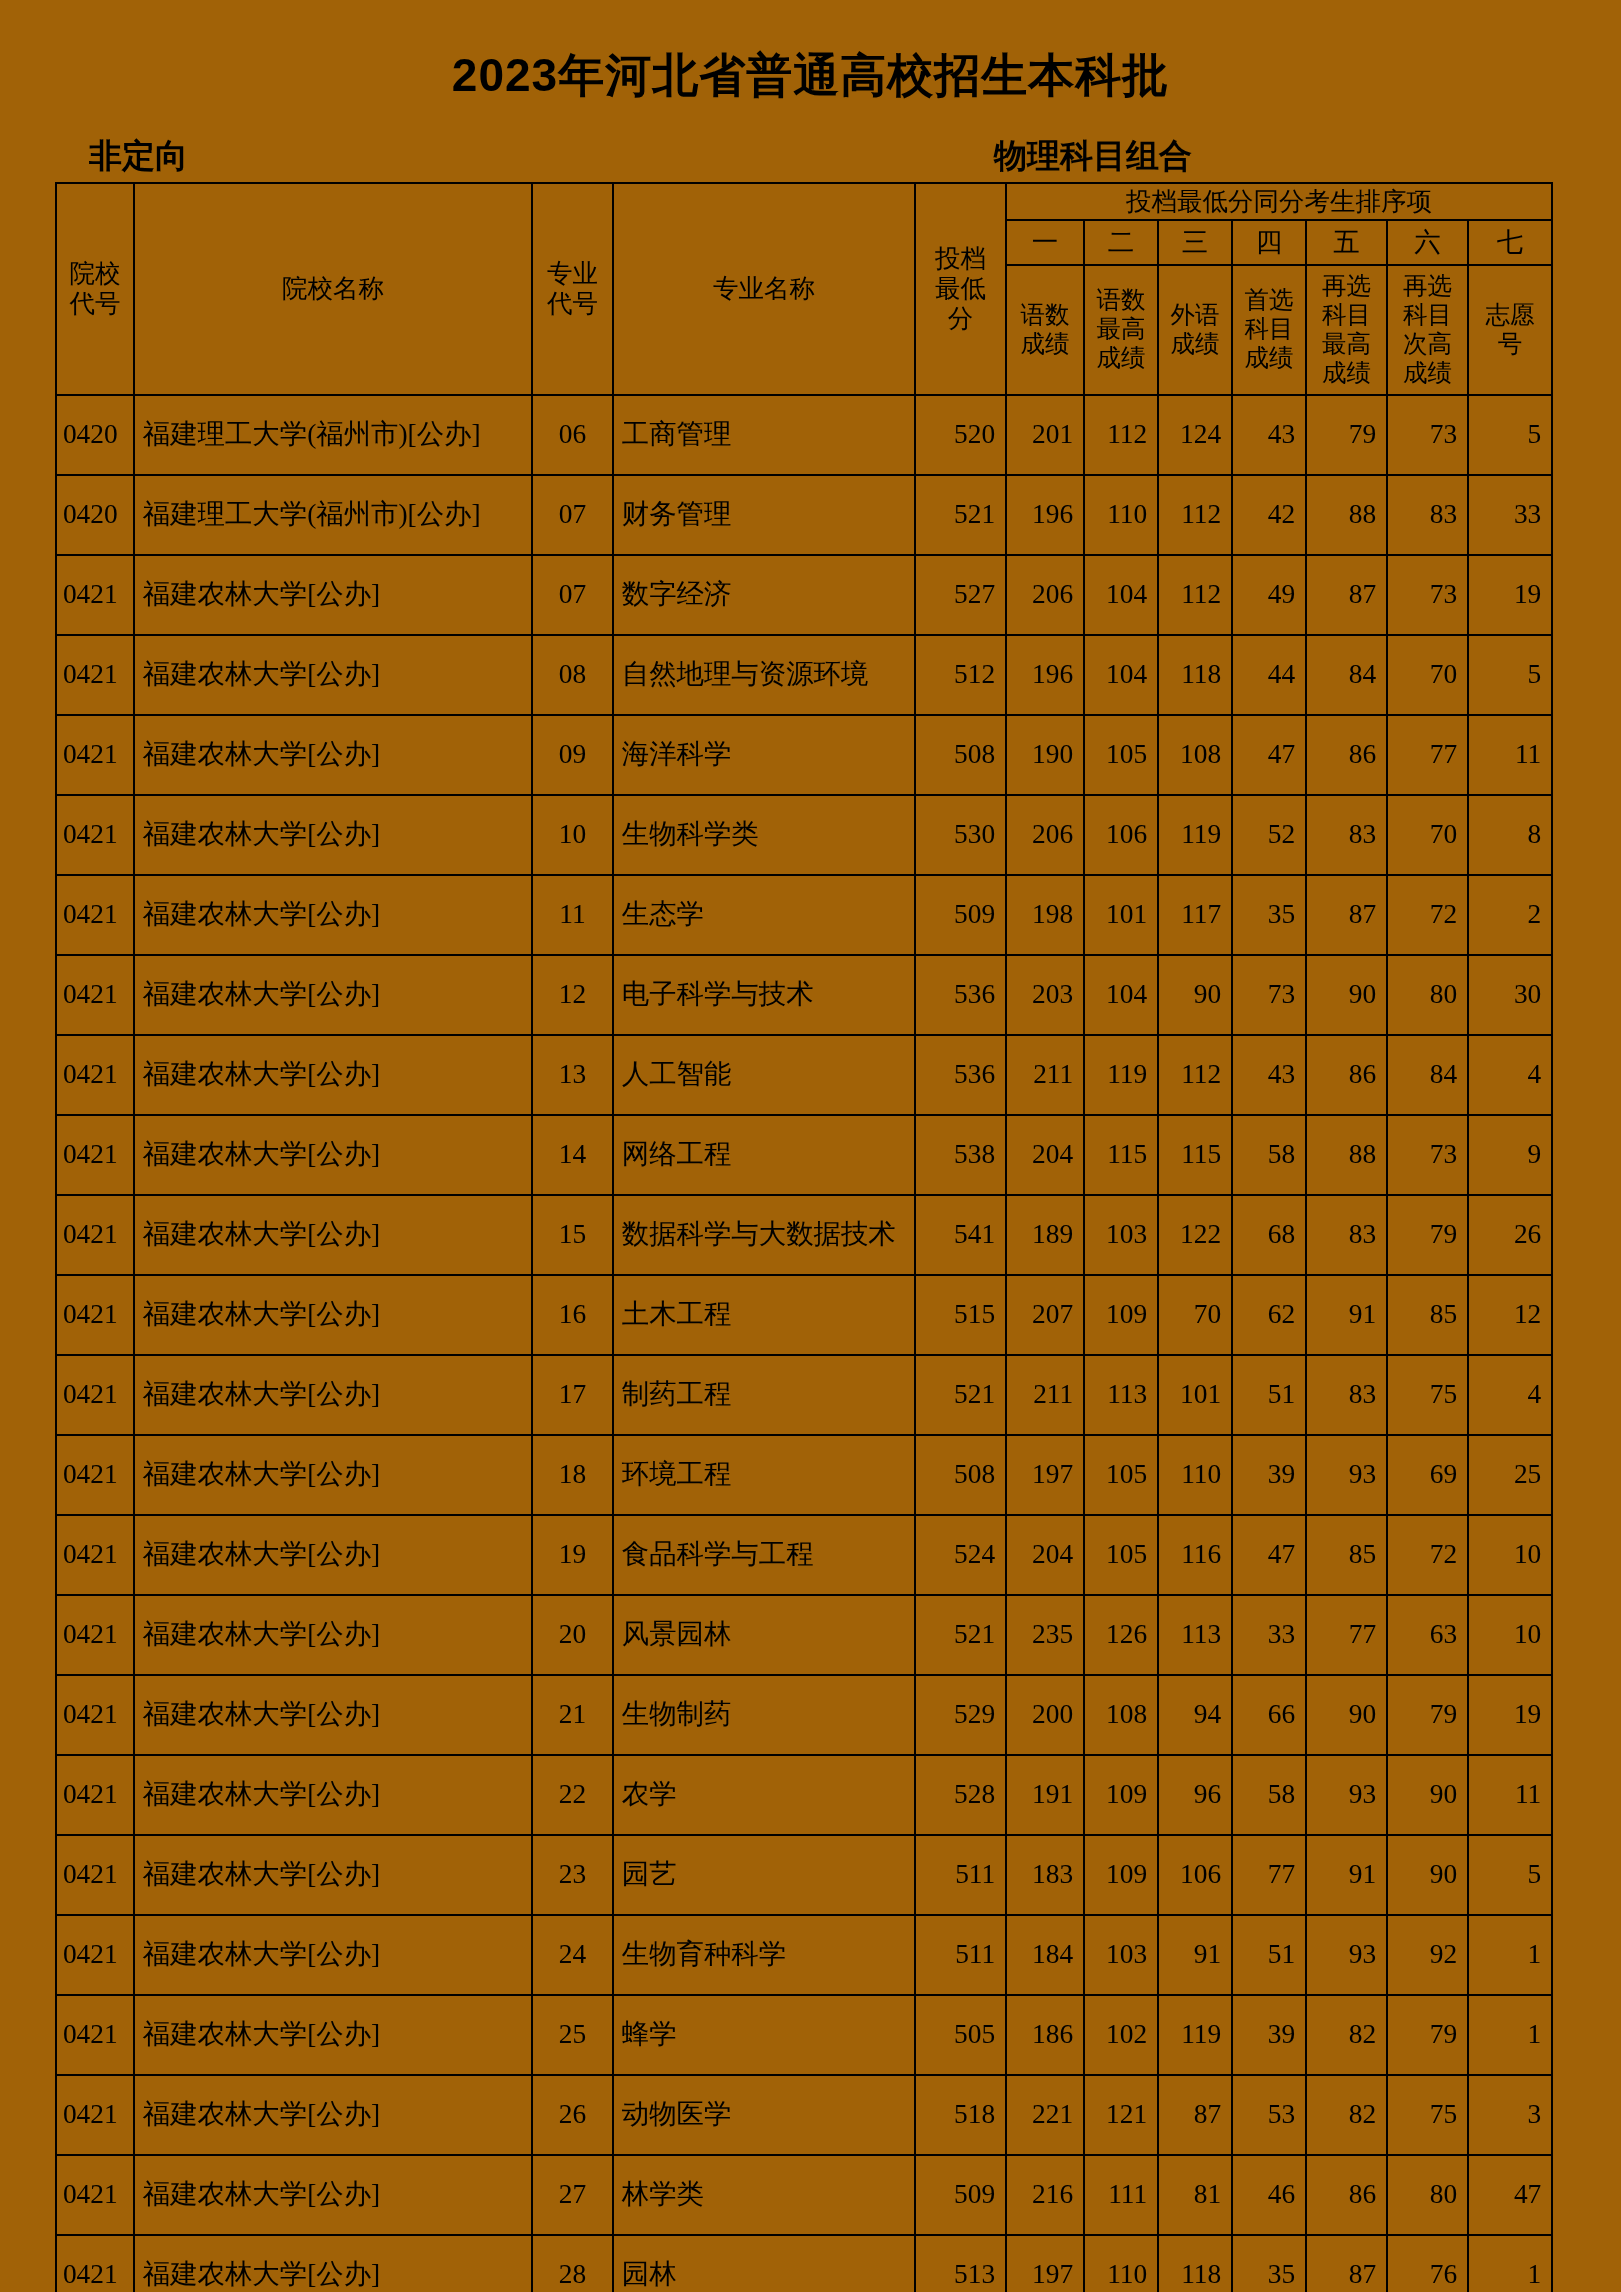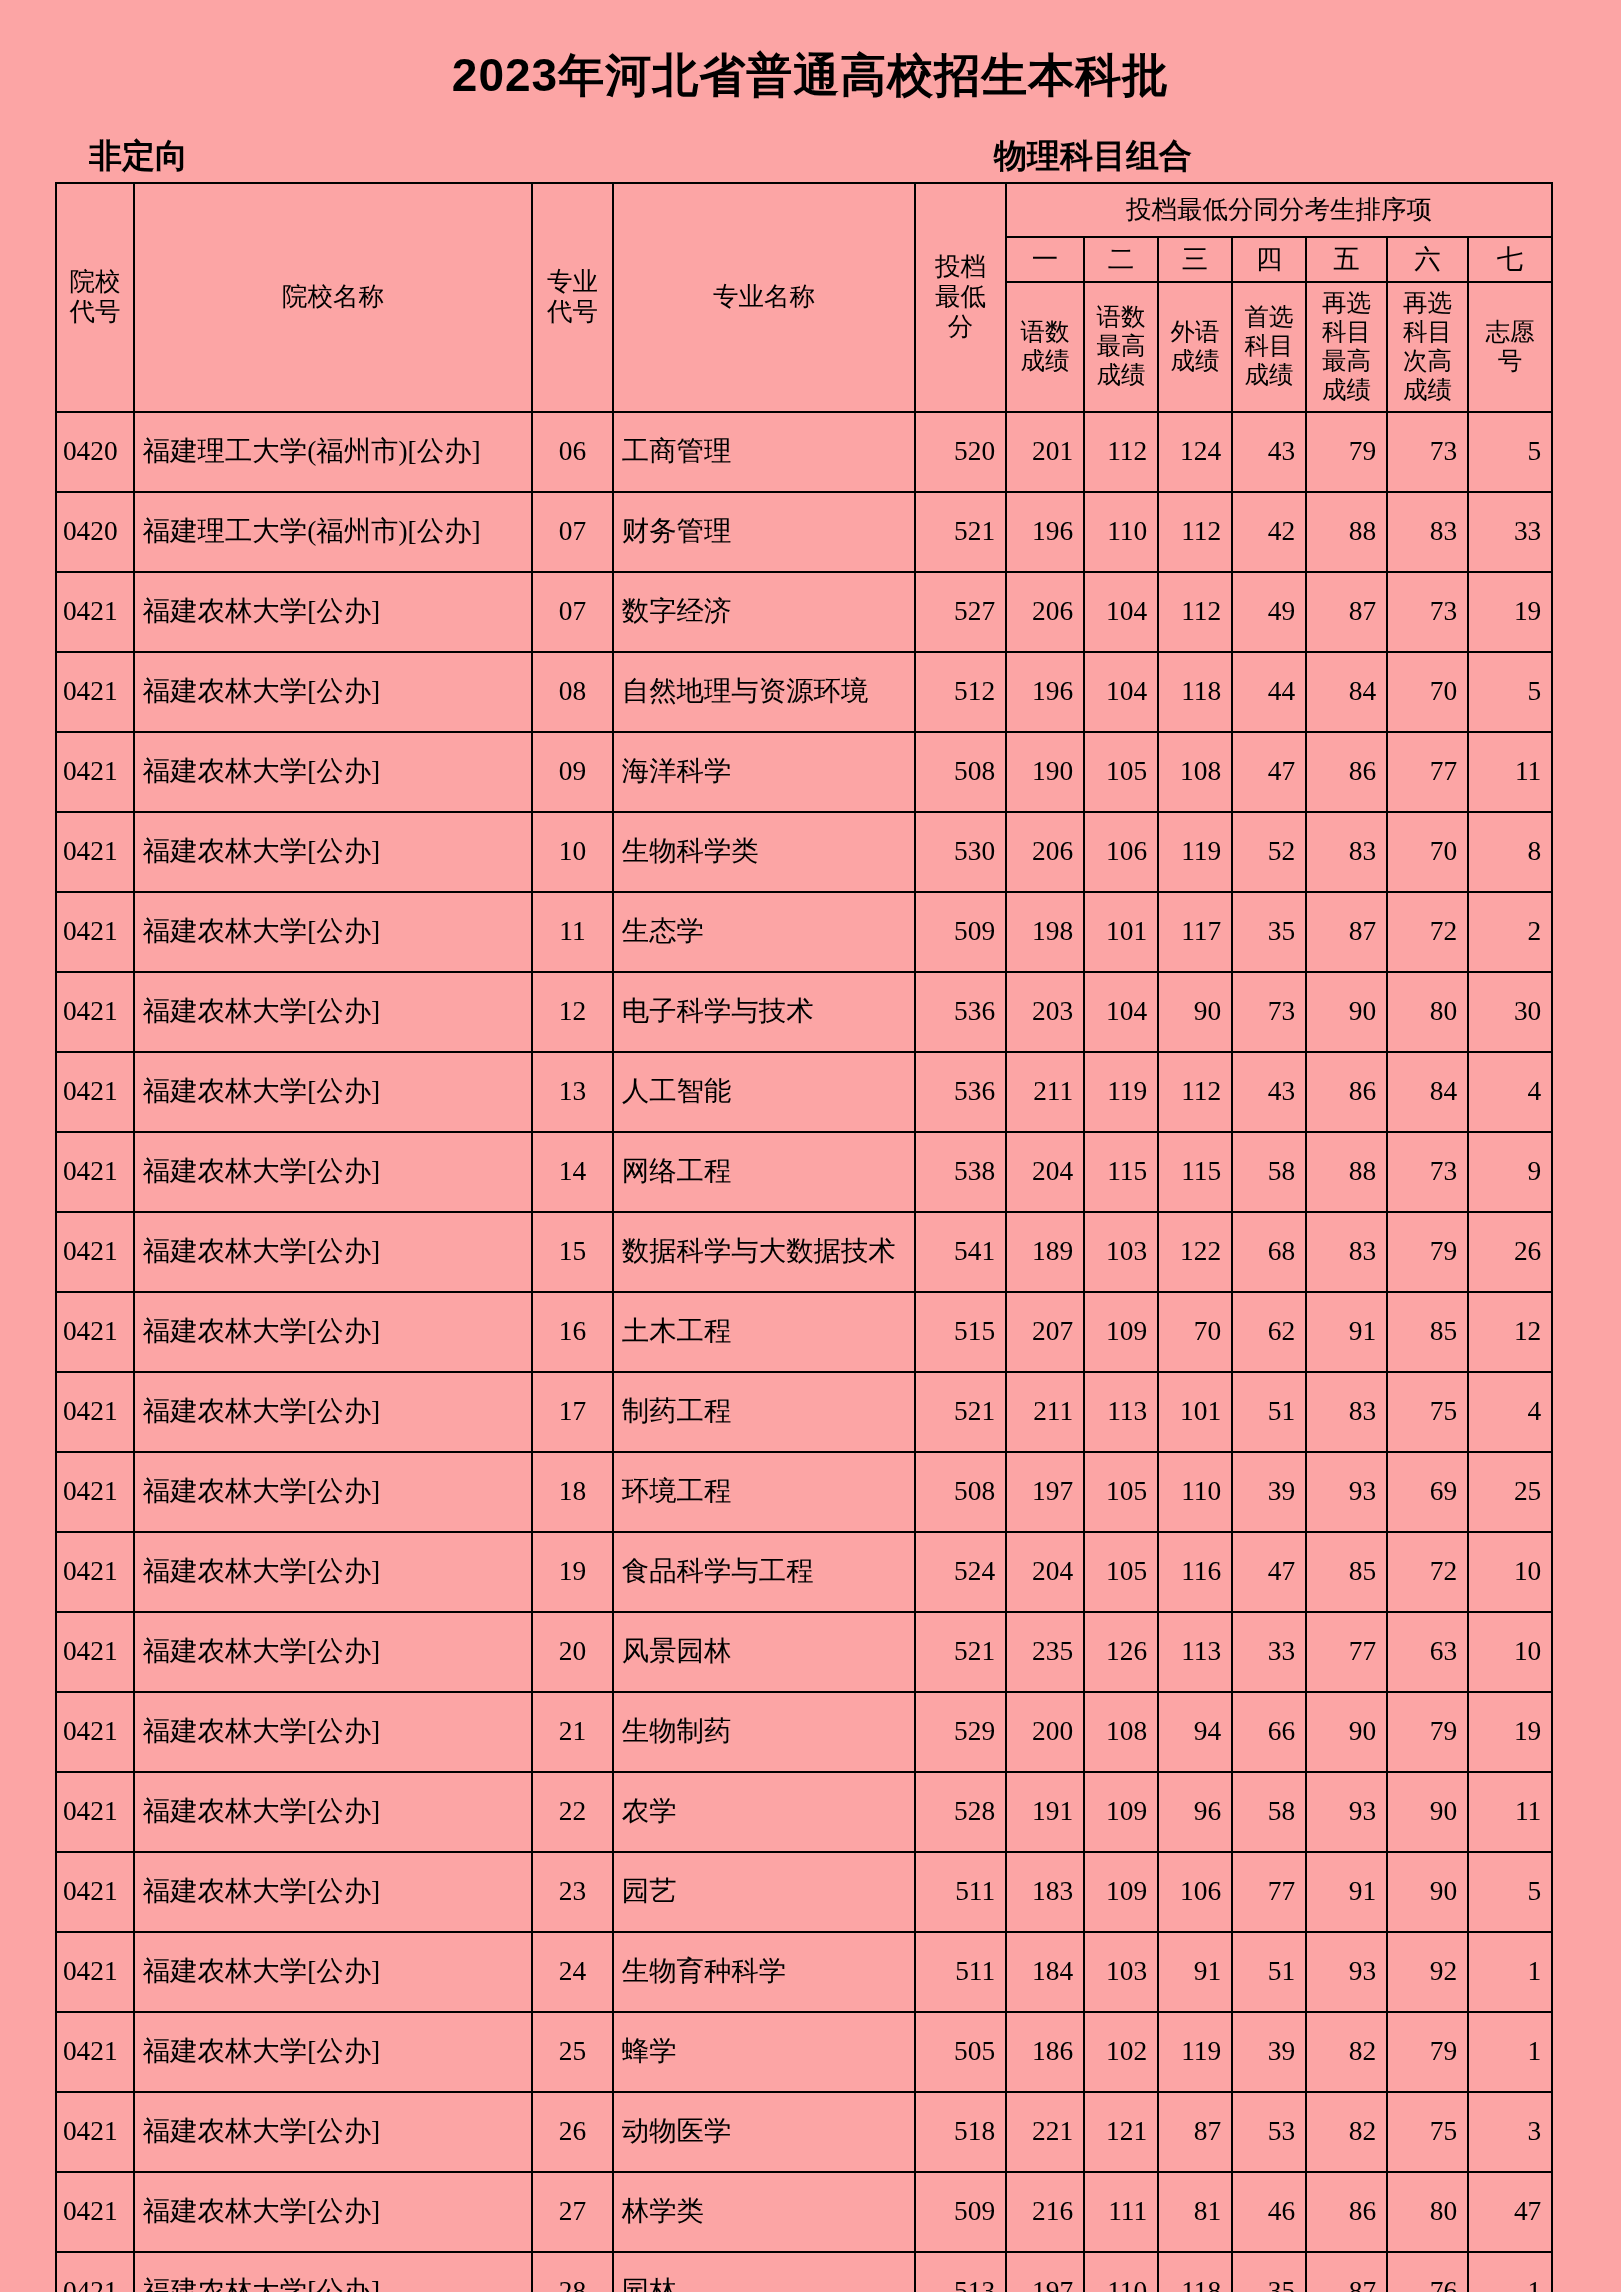--- a/index.html
+++ b/index.html
@@ -1,20 +1,20 @@
 <!DOCTYPE html>
 <html lang="zh"><head>
 <meta charset="utf-8">
 <style>
   * { margin: 0; padding: 0; box-sizing: border-box; }
   html, body { background: #ffffff; }
   .page {
     width: 1621px;
     height: 2293px;
-    background: #fca5a5;
+    background: #a16207;
     color: #000000;
     font-family: "Liberation Serif", "DejaVu Serif", serif;
     padding: 39px 55px 0 55px;
     position: relative;
     overflow: hidden;
   }
   .title-block { text-align: center; margin-top: 5.9px; }
   .title-line {
     font-family: "Liberation Sans", "DejaVu Sans", sans-serif;
     font-weight: bold;
@@ -51,21 +51,21 @@
     font-weight: normal;
     vertical-align: middle;
     overflow: hidden;
   }
   thead th {
     text-align: center;
     font-size: 26.5px;
     line-height: 1.18;
     padding: 2px 2px;
   }
-  thead tr.row-group th { height: 54px; font-size: 25.5px; }
+  thead tr.row-group th { height: 37px; font-size: 25.5px; }
   thead tr.row-nums th { height: 45px; font-size: 26.5px; }
   thead tr.row-subs th { font-size: 24.5px; padding: 5.9px 2px; }
   th.pre, td.pre { white-space: pre-line; }
 
   tbody tr { height: 80px; }
   tbody td { font-size: 27.4px; line-height: 1.15; }
   td.c-code   { text-align: left;   padding: 0 3.9px 0 5.9px; }
   td.c-name   { text-align: left;   padding: 0 5.9px 0 7.8px; }
   td.c-mcode  { text-align: center; padding: 0 2px; }
   td.c-mname  { text-align: left;   padding: 0 5.9px 0 7.8px; }

